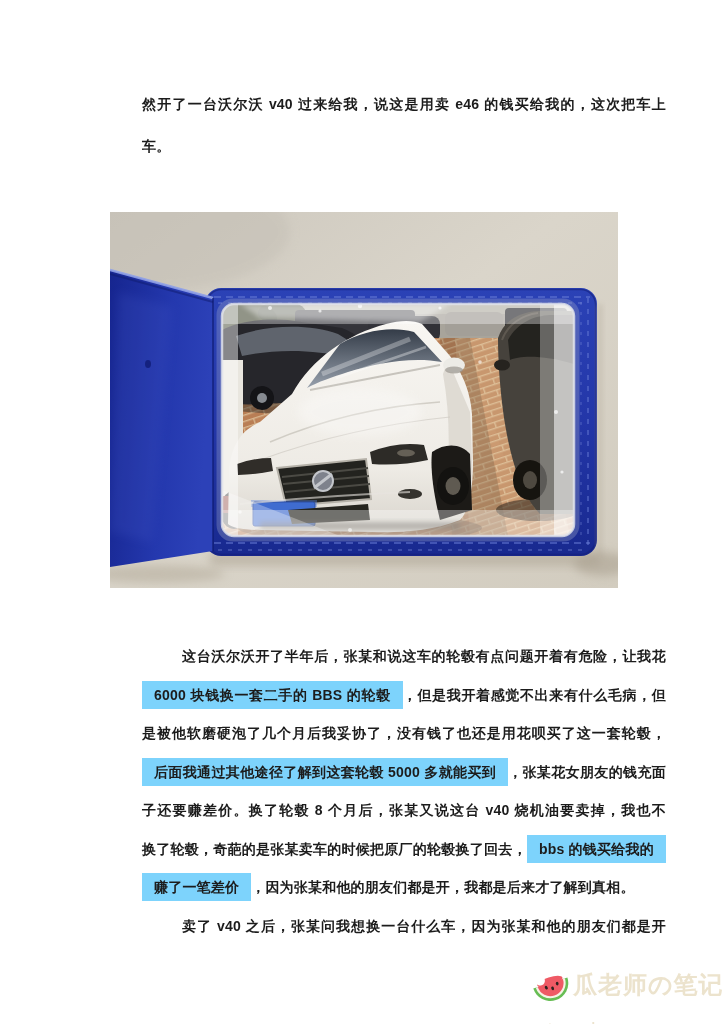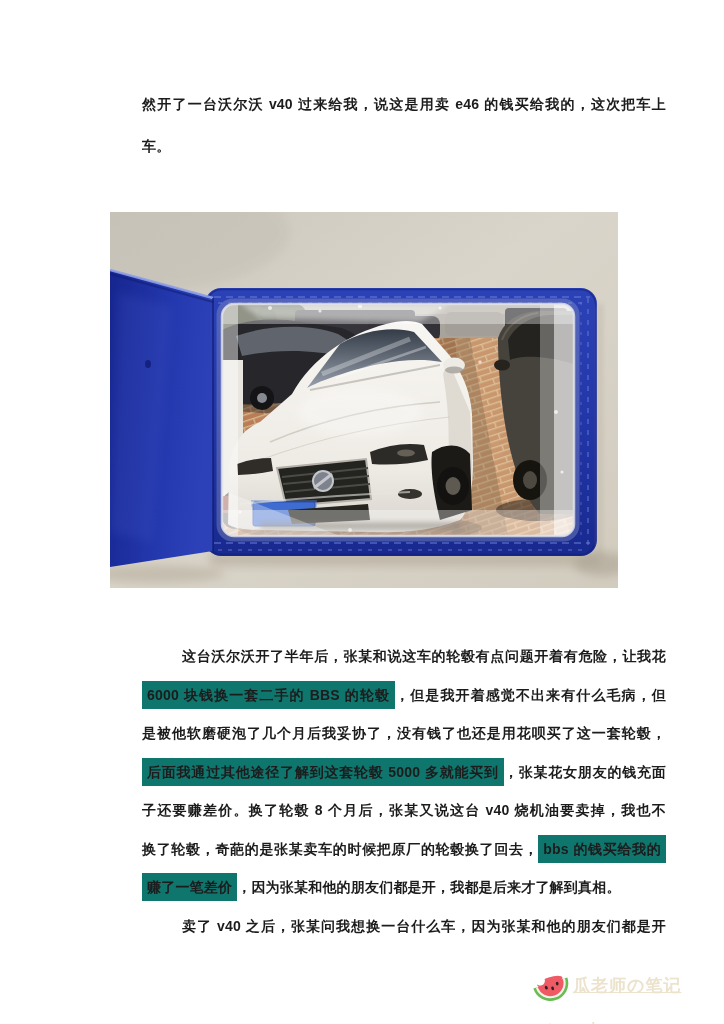--- a/index.html
+++ b/index.html
@@ -8,30 +8,30 @@
 
   
   .para{position:absolute;left:107px;width:524px;margin-left:35px;}
   .p1{top:83px;}
   .p2{top:637px;}
   .tline{font-size:14px;font-weight:700;color:#1c1c1c;letter-spacing:0.2px;white-space:nowrap;}
   .lh42{height:42px;line-height:42px;}
   .lh39{height:38.5px;line-height:38.5px;}
   .just{text-align:justify;text-align-last:justify;}
   .ind{text-indent:40px;}
-  .hl{background:#0f766e;padding:6px 5px;}
+  .hl{background:#7dd3fc;padding:6px 12px;}
 
   
   .photo{position:absolute;left:110px;top:212px;width:508px;height:376px;margin:0;}
 
   
   .watermark{position:absolute;left:532px;top:966px;width:186px;color:#ece3cd;}
   .wm-row{display:flex;align-items:center;gap:3px;}
   .wm-icon{flex:0 0 auto;}
-  .wm-title{font-size:17px;font-weight:700;letter-spacing:1px;white-space:nowrap;text-decoration:underline;}
+  .wm-title{font-size:24px;font-weight:700;letter-spacing:1px;white-space:nowrap;}
   .wm-url{font-size:20px;font-weight:400;letter-spacing:1.5px;text-align:center;margin-top:15px;}
 </style>
 </head>
 <body>
 
 <div class="page">
 
   <div class="para p1">
     <div class="tline lh42 just"><span>然开了一台沃尔沃 v40 过来给我，说这是用卖 e46 的钱买给我的，这次把车上</span></div>
     <div class="tline lh42"><span>车。</span></div>

